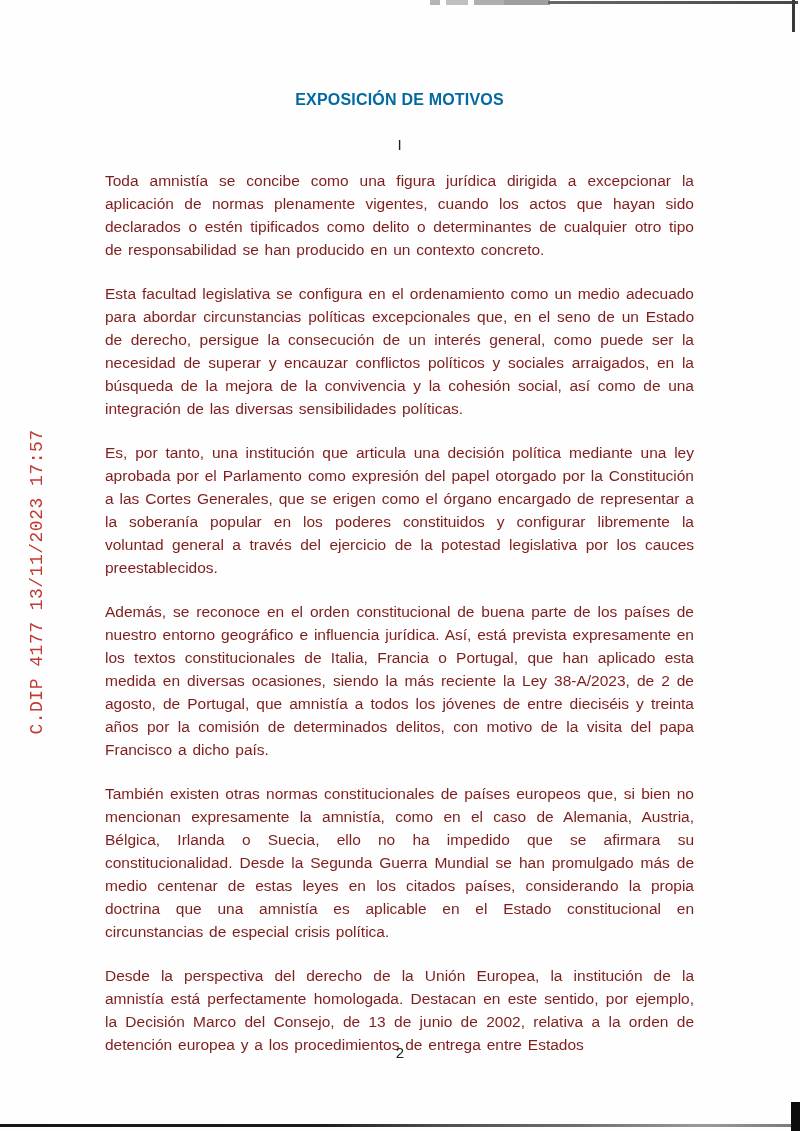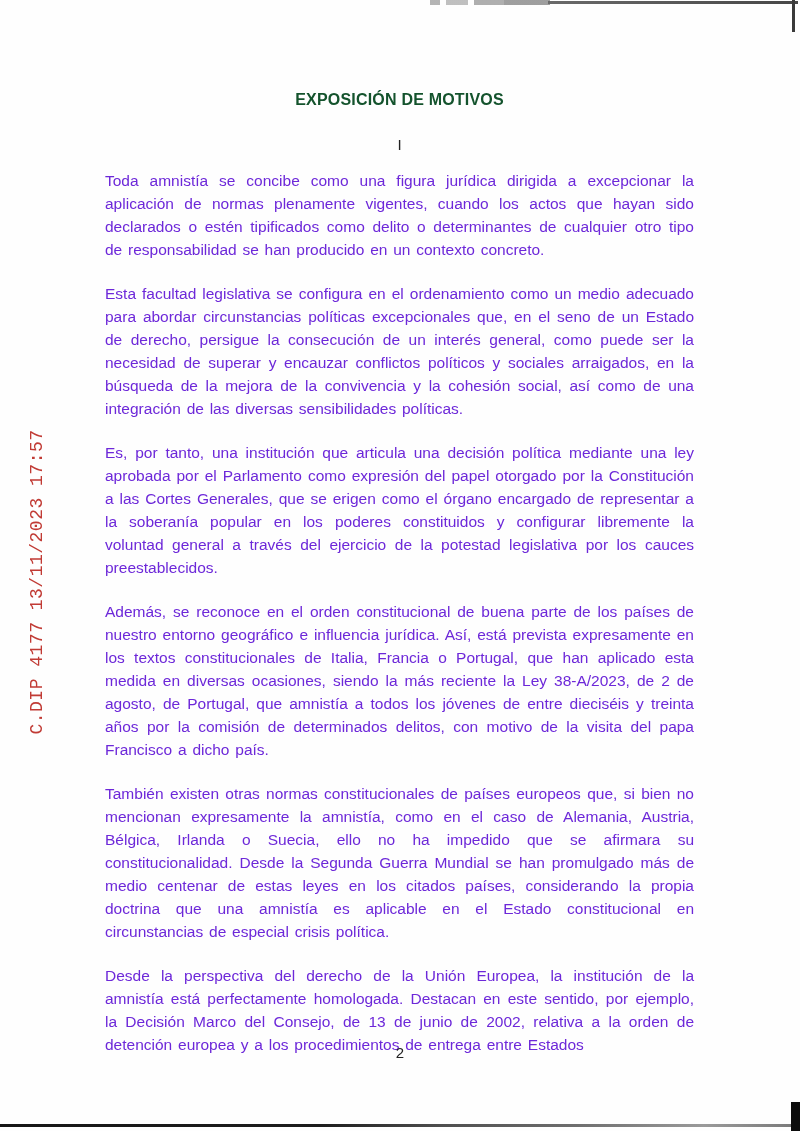--- a/index.html
+++ b/index.html
@@ -16,36 +16,36 @@
     left: 105px;
     top: 90px;
     width: 589px;
   }
   .title {
     text-align: center;
     font-weight: bold;
     font-size: 16px;
     line-height: 19px;
     letter-spacing: 0.2px;
-    color: #14532d;
+    color: #0369a1;
     margin: 0 0 27px 0;
   }
   .section-marker {
     text-align: center;
     font-size: 15px;
     line-height: 18px;
     color: #222222;
     margin: 0 0 15px 0;
   }
   .para {
     margin: 0 0 21px 0;
     text-align: justify;
     font-size: 15.5px;
     line-height: 23px;
-    color: #6d28d9;
+    color: #7f1d1d;
     word-spacing: 1.5px;
   }
   .stamp {
     position: absolute;
     left: -118px;
     top: 572px;
     width: 310px;
     height: 20px;
     transform: rotate(-90deg);
     text-align: center;

